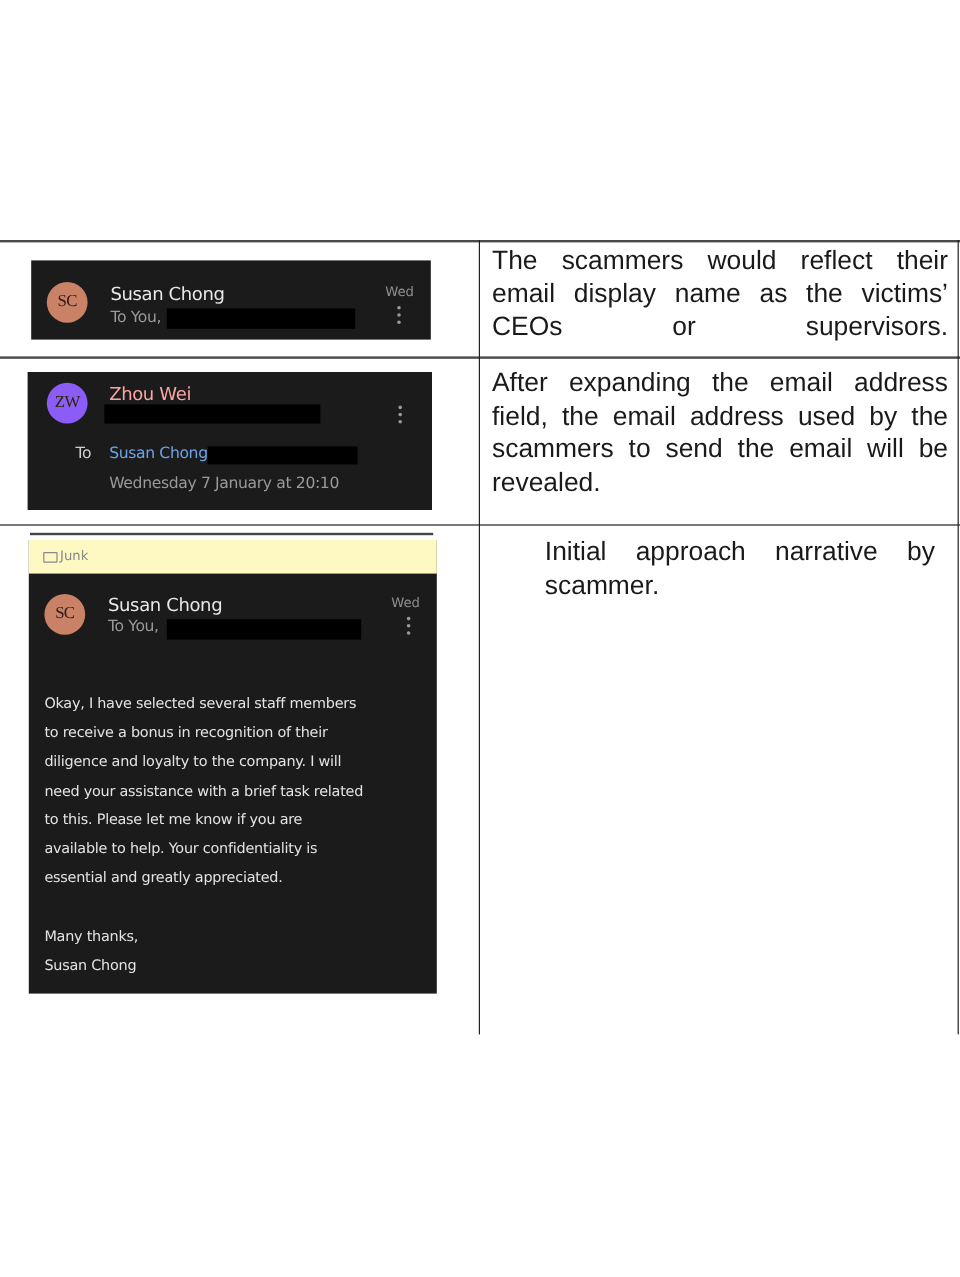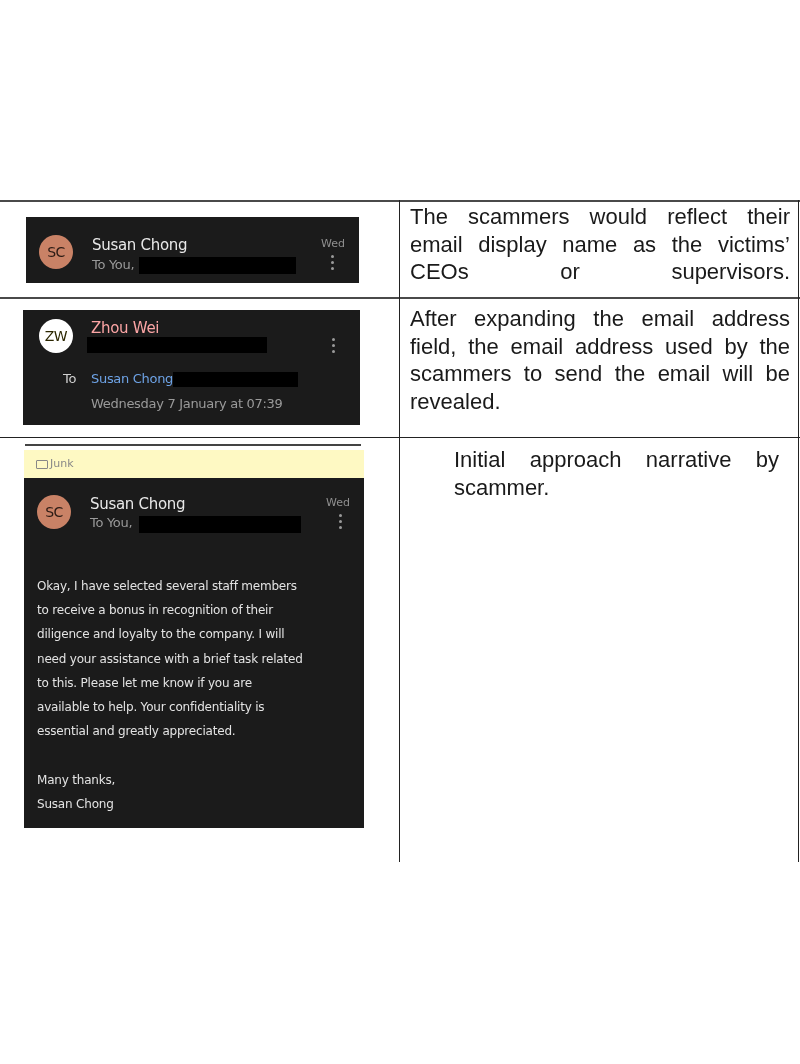--- a/index.html
+++ b/index.html
@@ -3,23 +3,23 @@
 <meta charset="utf-8">
 <style>
   html, body { margin: 0; padding: 0; background: #ffffff; }
   body { width: 800px; height: 1064px; position: relative; overflow: hidden; font-family: "Liberation Sans", sans-serif; }
   .hline { position: absolute; left: 0; width: 800px; height: 2px; background: #4a4a4a; }
   .vline { position: absolute; top: 200px; width: 1px; background: #222; }
   .desc { position: absolute; left: 410px; width: 380px; font-size: 22px; line-height: 27.5px; color: #1a1a1a; text-align: justify; text-align-last: left; }
   .desc.full-justify { text-align-last: justify; }
 
   .email { position: absolute; background: #1b1b1b; color: #e5e5e5; font-family: "DejaVu Sans", sans-serif; }
-  .avatar { position: absolute; width: 34px; height: 34px; border-radius: 50%; display: flex; align-items: center; justify-content: center; font-size: 14px; color: #2a1a14; letter-spacing: -0.5px; }
+  .avatar { position: absolute; width: 34px; height: 34px; border-radius: 50%; display: flex; align-items: center; justify-content: center; font-size: 14px; color: #2a1a14; letter-spacing: -0.5px; font-family: Liberation Serif, serif; }
   .avatar.sc { background: #c98266; }
-  .avatar.zw { background: #ffffff; color: #2b2600; text-align: right; }
+  .avatar.zw { background: #8b5cf6; color: #2b2600; text-align: right; }
   .name { position: absolute; font-size: 15px; color: #e8e8e8; letter-spacing: -0.3px; }
   .name.blue { color: #fca5a5; }
   .sub { position: absolute; font-size: 13px; color: #9a9a9a; letter-spacing: -0.3px; }
   .redact { position: absolute; background: #000; }
   .wed { position: absolute; font-size: 11px; color: #8f8f8f; }
   .kebab { position: absolute; width: 4px; }
   .kebab i { display: block; width: 3px; height: 3px; background: #9a9a9a; border-radius: 50%; margin-bottom: 3px; }
   .junkbar { position: absolute; left: 0; top: 0; width: 100%; height: 28px; background: #fef9c3; font-size: 11px; color: #888; }
   .junkbar .label { position: absolute; left: 26px; top: 7px; }
   .folder-icon { position: absolute; left: 12px; top: 10px; width: 10px; height: 7px; border: 1px solid #888; border-radius: 1px; }
@@ -54,21 +54,21 @@
   <div class="name blue" style="left:68px; top:9px;">Zhou Wei</div>
   <div class="redact" style="left:64px; top:27px; width:180px; height:16px;"></div>
   <div class="kebab" style="left:309px; top:28px;">
       <i></i>
       <i></i>
       <i></i>
     </div>
   <div class="sub" style="left:40px; top:61px; color:#d0d0d0;">To</div>
   <div class="sub" style="left:68px; top:61px; color:#6ea3e6;">Susan Chong</div>
   <div class="redact" style="left:150px; top:62px; width:125px; height:15px;"></div>
-  <div class="sub" style="left:68px; top:86px;">Wednesday 7 January at 07:39</div>
+  <div class="sub" style="left:68px; top:86px;">Wednesday 7 January at 20:10</div>
 </div>
 <div class="desc" style="top:305px;">After expanding the email address field, the email address used by the scammers to send the email will be revealed.</div>
 
 <div style="position:absolute; left:25px; top:444px; width:336px; height:2px; background:#444;"></div>
 <div class="email" style="left:24px; top:450px; width:340px; height:378px;">
   <div class="junkbar">
     <span class="folder-icon"></span>
     <span class="label">Junk</span>
   </div>
   <div class="avatar sc" style="left:13px; top:45px;">SC</div>

